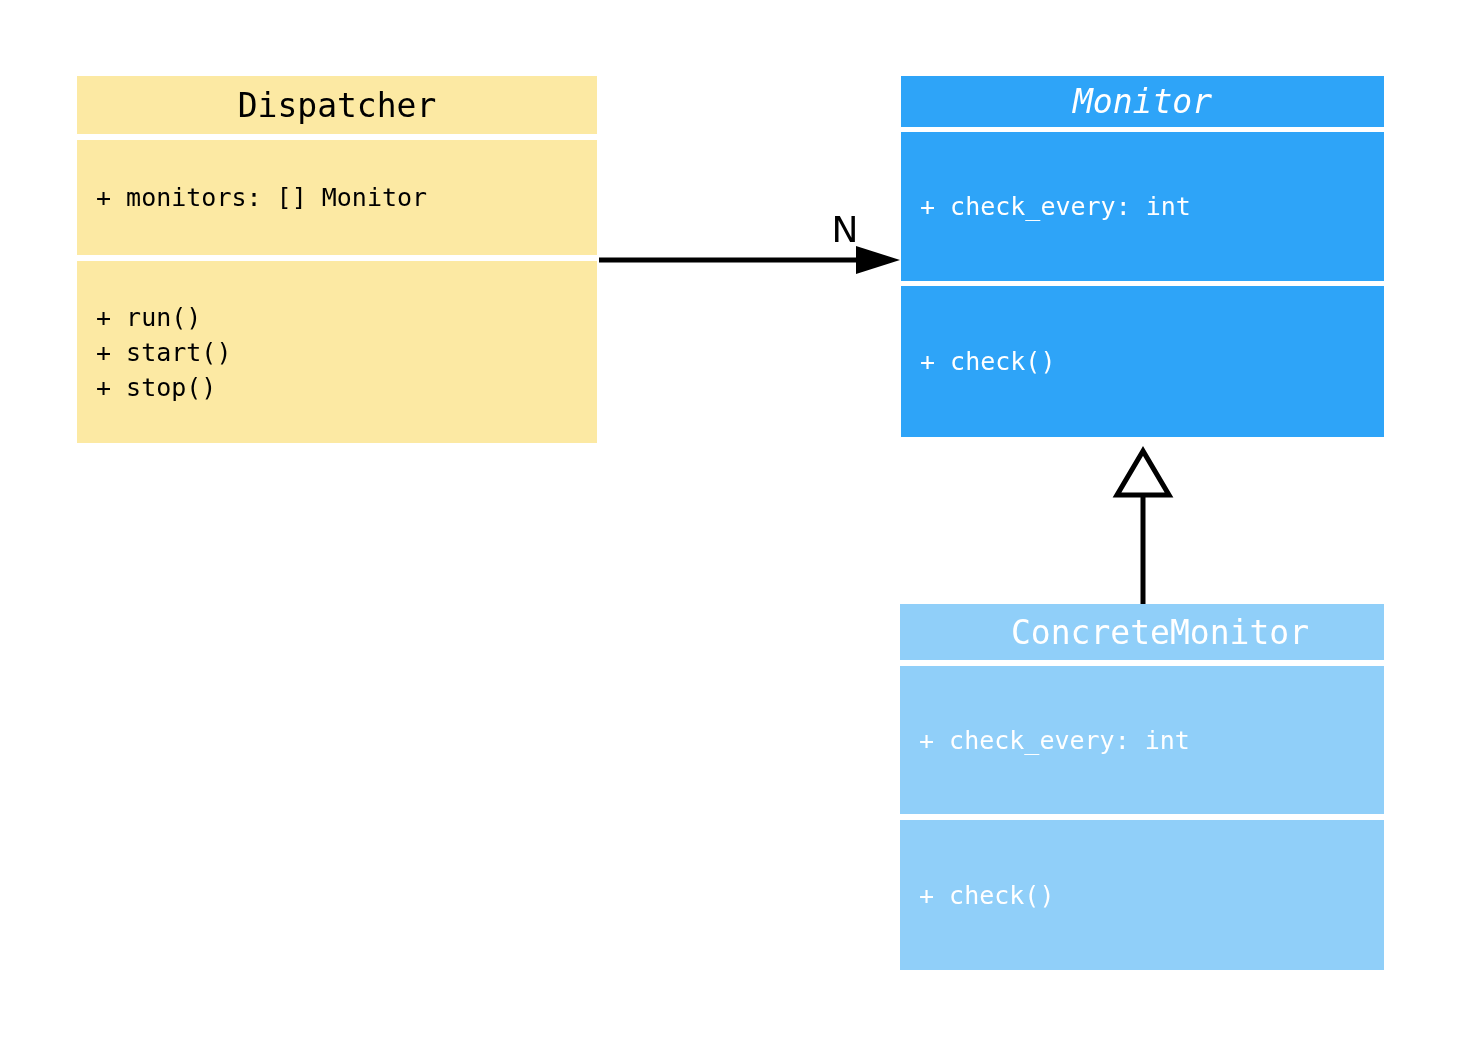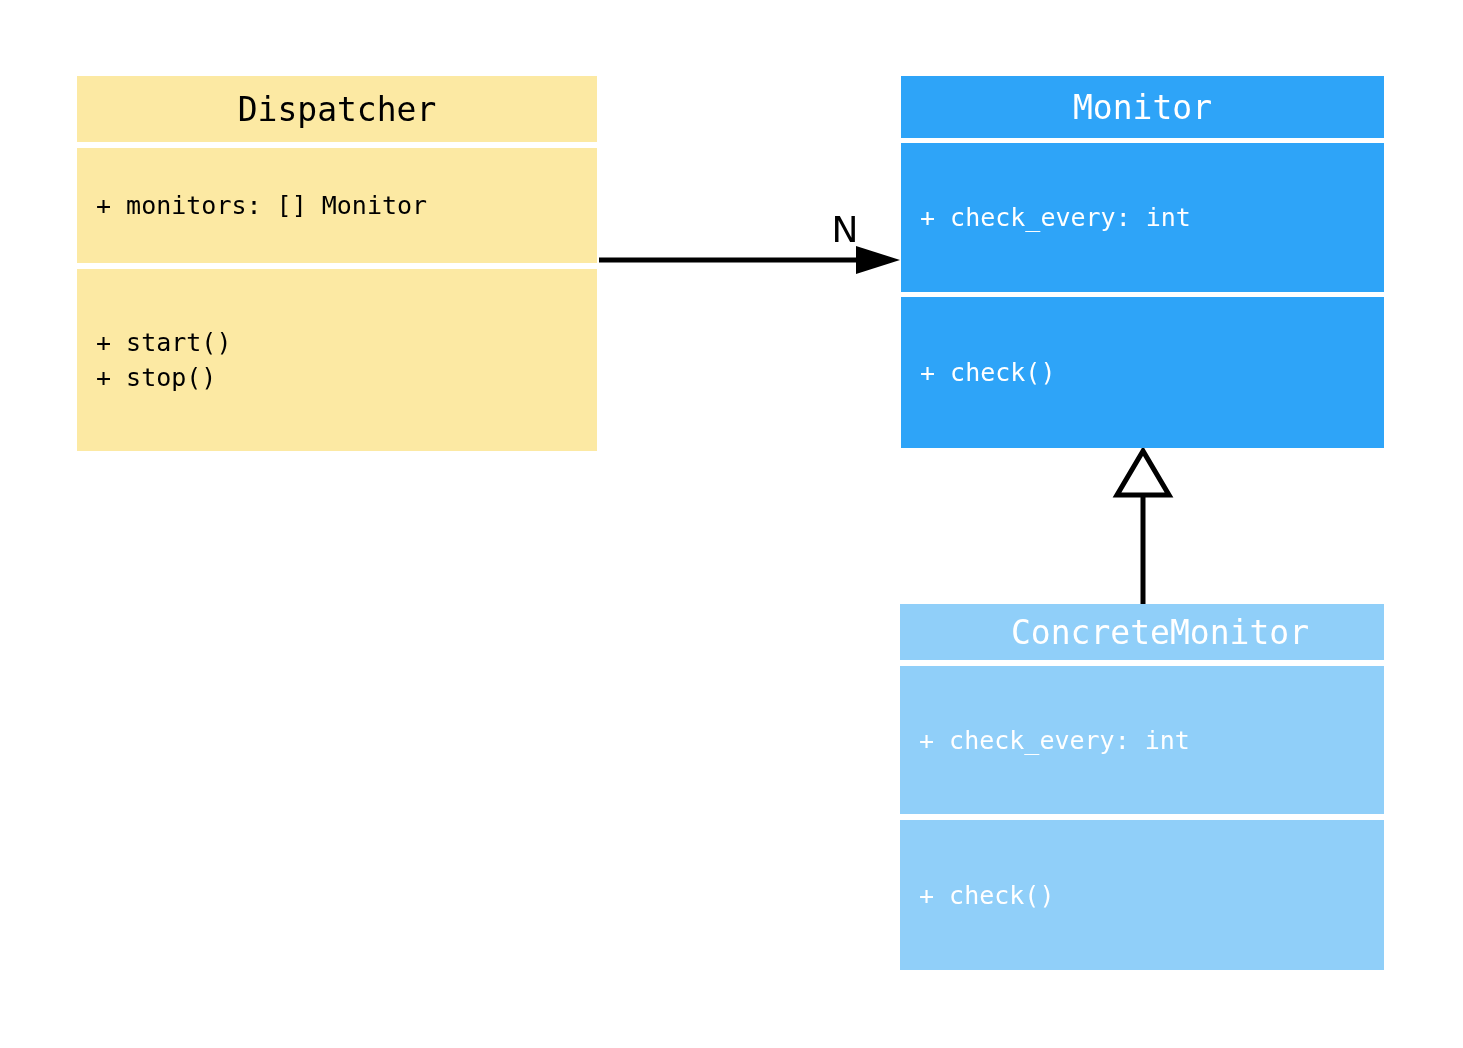--- a/index.html
+++ b/index.html
@@ -29,26 +29,26 @@
   .compartment.methods{
     flex-direction:column;
     justify-content:center;
     padding-left:19px;
     font-size:25px;
     line-height:35px;
   }
   .member-line{white-space:pre;}
 
   #class-dispatcher{left:77px;top:76px;width:520px;}
-  #class-dispatcher .title{height:66px;}
+  #class-dispatcher .title{height:58px;}
   #class-dispatcher .attrs{height:115px;margin-top:6px;}
   #class-dispatcher .methods{height:182px;margin-top:6px;}
 
   #class-monitor{left:901px;top:76px;width:483px;}
-  #class-monitor .title{height:62px;}
+  #class-monitor .title{height:51px;font-style:italic;}
   #class-monitor .attrs{height:149px;margin-top:5px;}
   #class-monitor .methods{height:151px;margin-top:5px;}
 
   #class-concretemonitor{left:900px;top:604px;width:484px;}
   #class-concretemonitor .title{height:56px;padding-left:36px;}
   #class-concretemonitor .attrs{height:148px;margin-top:6px;}
   #class-concretemonitor .methods{height:150px;margin-top:6px;}
 
   .edges{
     position:absolute;
@@ -79,20 +79,21 @@
       <polygon points="1143,451 1117,495 1169,495" fill="#ffffff" stroke="#000000" stroke-width="5"></polygon>
     </g>
   </svg>
 
   <div class="uml-class" id="class-dispatcher">
     <div class="compartment title" style="background: rgb(252, 233, 163); color: rgb(0, 0, 0);">Dispatcher</div>
     <div class="compartment attrs" style="background: rgb(252, 233, 163); color: rgb(0, 0, 0);">
       <div class="member-line">+ monitors: [] Monitor</div>
     </div>
     <div class="compartment methods" style="background: rgb(252, 233, 163); color: rgb(0, 0, 0);">
+      <div class="member-line">+ run()</div>
       <div class="member-line">+ start()</div>
       <div class="member-line">+ stop()</div>
     </div>
   </div>
 
   <div class="uml-class" id="class-monitor">
     <div class="compartment title" style="background: rgb(46, 164, 248); color: rgb(255, 255, 255);">Monitor</div>
     <div class="compartment attrs" style="background: rgb(46, 164, 248); color: rgb(255, 255, 255);">
       <div class="member-line">+ check_every: int</div>
     </div>

